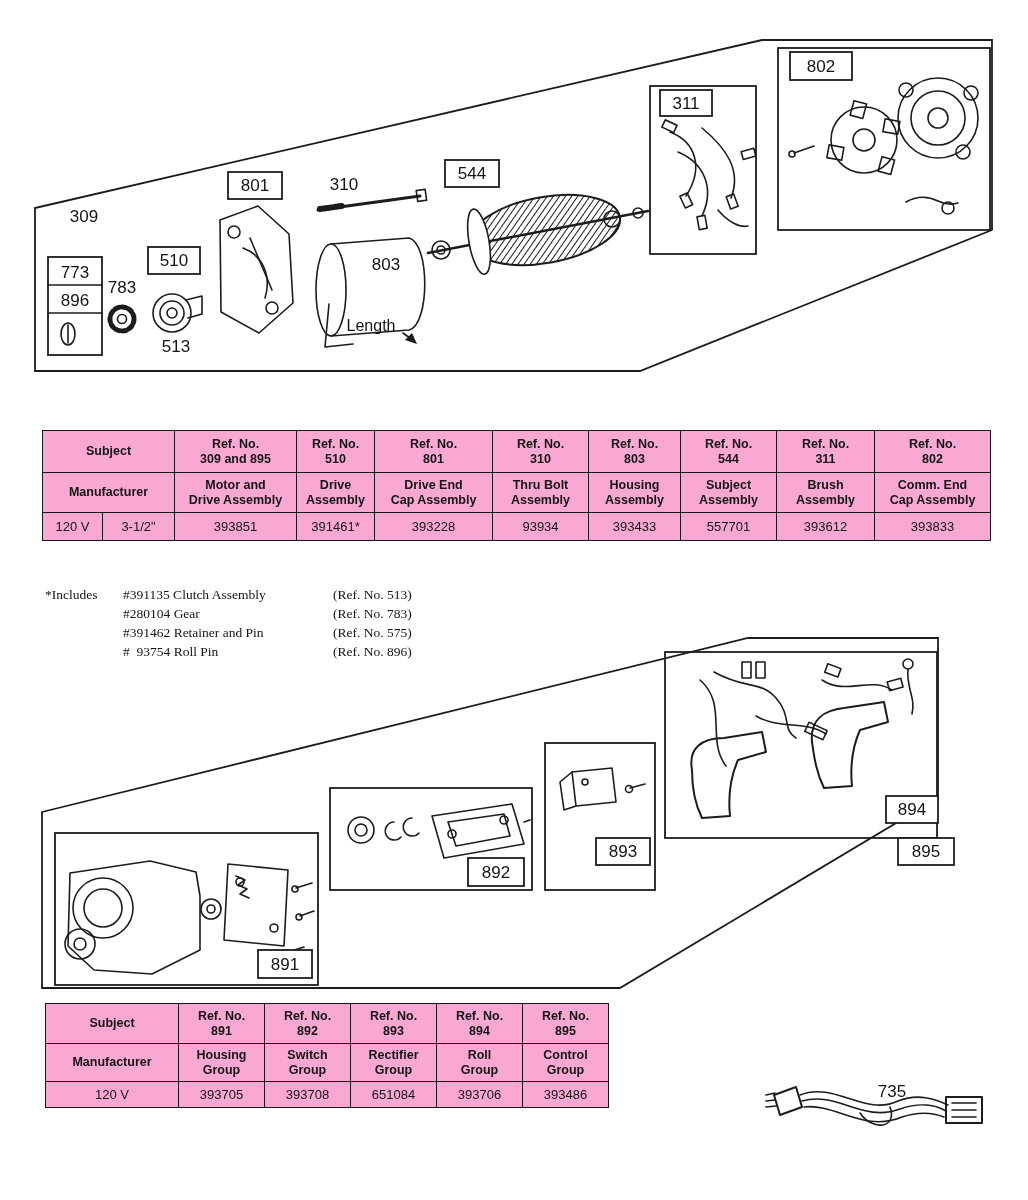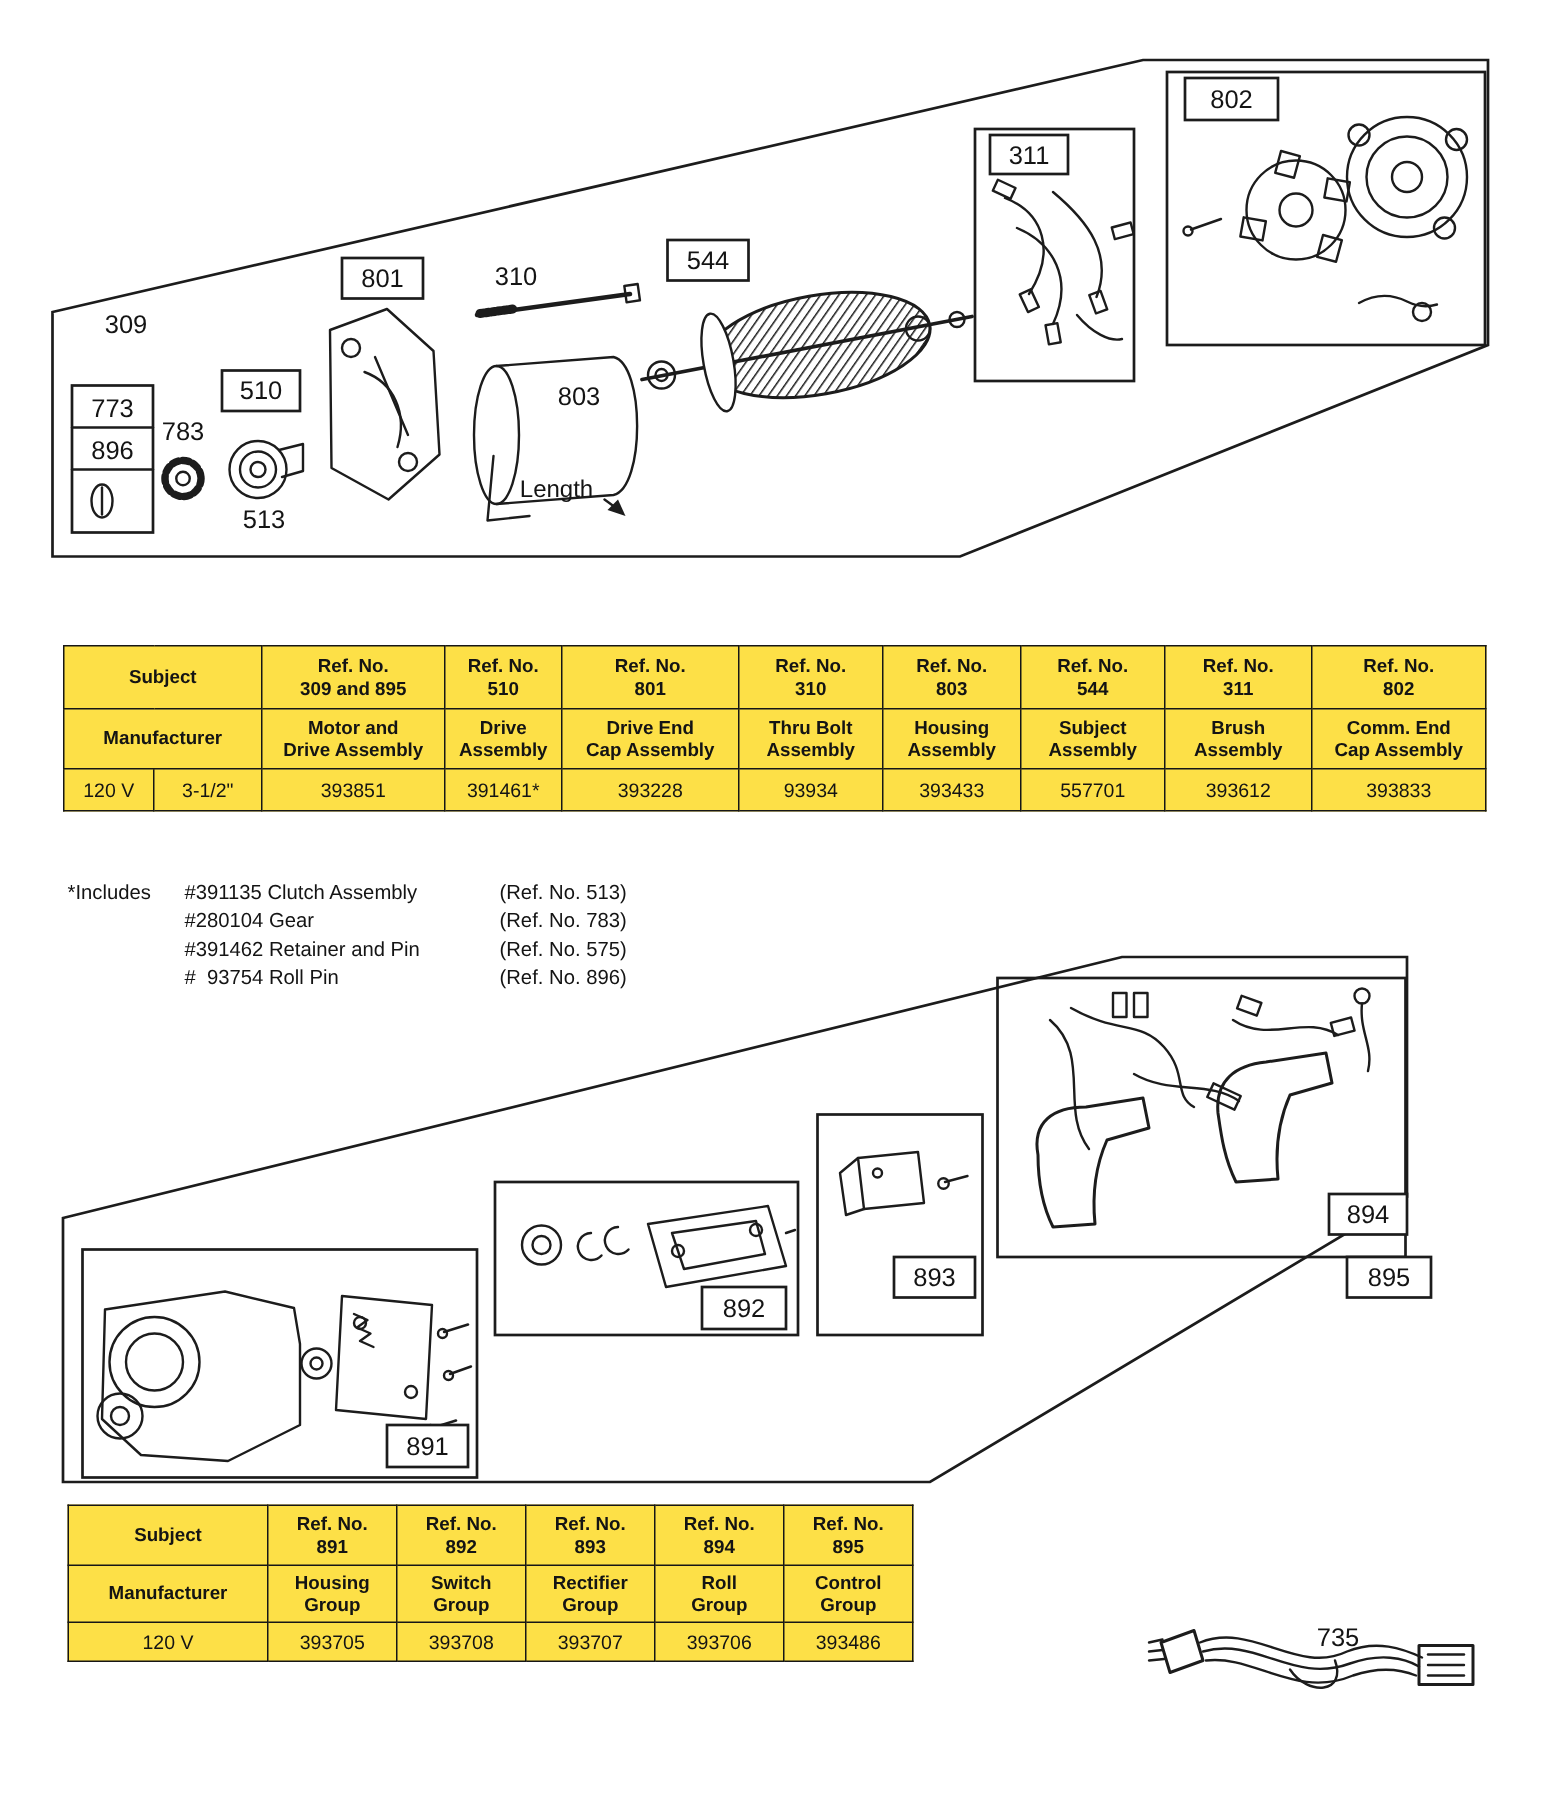--- a/index.html
+++ b/index.html
@@ -1,25 +1,25 @@
 <!DOCTYPE html>
 <html><head>
 <meta charset="utf-8">
 <style>
   html,body{margin:0;padding:0;}
   body{width:1028px;height:1200px;background:#ffffff;font-family:"Liberation Sans",sans-serif;color:#141414;}
   .page{position:relative;width:1028px;height:1200px;background:#ffffff;overflow:hidden;}
   .abs{position:absolute;}
-  .parts-table{border-collapse:collapse;table-layout:fixed;width:100%;background:#fde047;}
+  .parts-table{border-collapse:collapse;table-layout:fixed;width:100%;background:#f9a8d4;}
   .parts-table th,.parts-table td{border:1.5px solid #161616;text-align:center;vertical-align:middle;white-space:pre-line;padding:1px 2px;line-height:1.18;}
   .parts-table th{font-weight:bold;font-size:12.5px;}
   .parts-table td{font-size:13px;}
   .fn{font-size:13.5px;line-height:19px;}
   .fn-grid{display:grid;grid-template-columns:78px 210px auto;}
-  .fn-grid span{white-space:pre;}
+  .fn-grid span{white-space:pre;font-family:Liberation Serif, serif;}
   svg text.co{font-family:"Liberation Sans",sans-serif;font-size:17px;fill:#141414;text-anchor:middle;}
   svg text.co.sm{font-size:16px;}
   svg .s{fill:none;stroke:#1c1c1c;stroke-width:1.6;stroke-linecap:round;stroke-linejoin:round;}
   svg .s2{fill:none;stroke:#1c1c1c;stroke-width:2;stroke-linejoin:round;}
   svg .box{fill:#ffffff;stroke:#1c1c1c;stroke-width:1.8;}
   svg .frame{fill:none;stroke:#1c1c1c;stroke-width:1.8;}
 </style>
 </head>
 <body>
 
@@ -368,21 +368,21 @@
 Group</th>
           <th>Roll
 Group</th>
           <th>Control
 Group</th>
         </tr>
         <tr style="height:26px">
           <td>120 V</td>
           <td>393705</td>
           <td>393708</td>
-          <td>393707</td>
+          <td>651084</td>
           <td>393706</td>
           <td>393486</td>
         </tr>
       </tbody>
     </table>
   </div>
 
   <svg class="abs" style="left:740px;top:1055px" width="260" height="100" viewBox="0 0 260 100">
     <g>
       <path class="s2" d="M34,40 L56,32 L62,52 L40,60 Z"></path>

